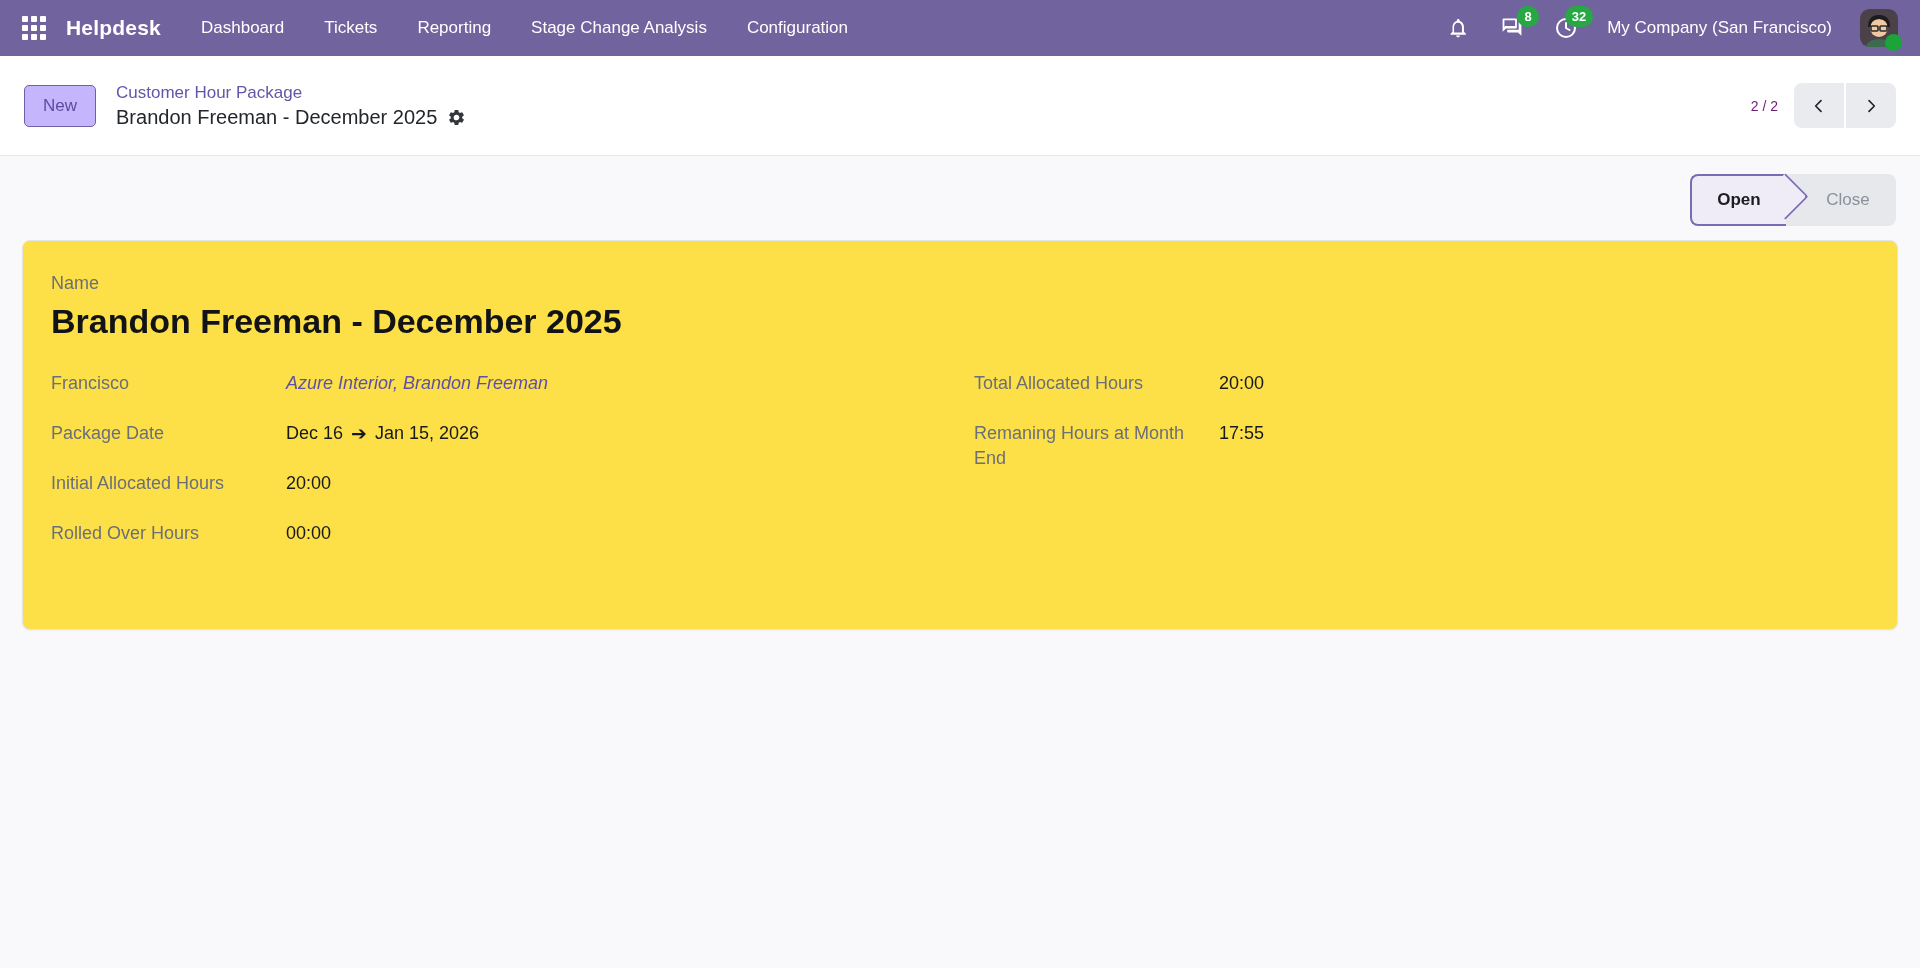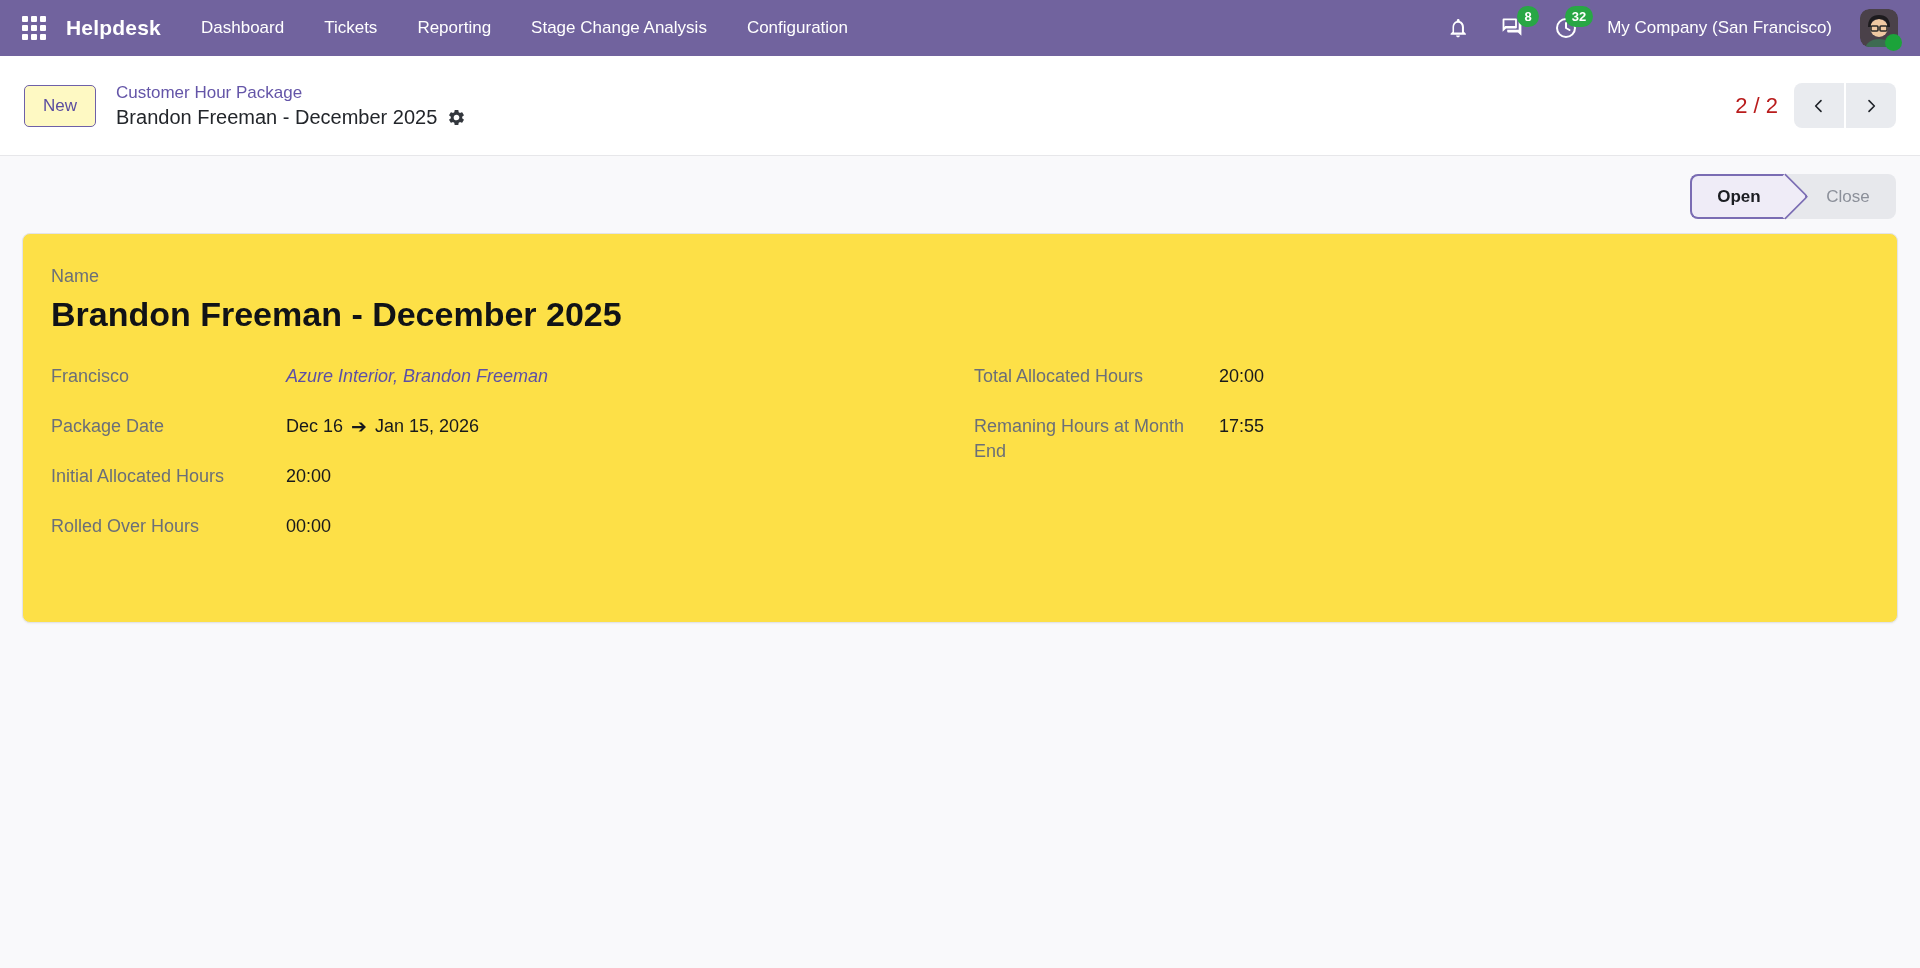--- a/index.html
+++ b/index.html
@@ -37,40 +37,40 @@
   .avatar-wrap svg { display:block; border-radius:9px; }
   .status-dot { position:absolute; right:-4px; bottom:-4px; width:17px; height:17px;
     background:#1ca33a; border-radius:50%; }
 
   
   .control-panel {
     height:100px; background:#fff; display:flex; align-items:center;
     padding:0 24px; border-bottom:1px solid #e7e7ea;
   }
   .new-btn {
-    background:#fef9c3; border:1px solid #6e60a8; color:#5b4da0;
+    background:#c4b5fd; border:1px solid #6e60a8; color:#5b4da0;
     font-size:17px; font-family:inherit; padding:10px 18px; border-radius:5px;
     cursor:pointer;
   }
   .breadcrumb-col { margin-left:20px; display:flex; flex-direction:column; gap:3px; }
   .breadcrumb-parent { color:#6455a8; font-size:17px; cursor:pointer; text-decoration:none; }
   .breadcrumb-current-row { display:flex; align-items:center; gap:10px; }
   .breadcrumb-current { color:#23262b; font-size:20px; }
   .gear-btn { cursor:pointer; display:flex; align-items:center; }
   .cp-right { margin-left:auto; display:flex; align-items:center; }
-  .pager-count { font-size:22px; color:#b91c1c; margin-right:16px;margin-left:32px; }
+  .pager-count { font-size:14px; color:#701a75; margin-right:16px;margin-left:32px; }
   .pager-btns { display:flex; gap:2px; }
   .pager-btn { width:50px; height:45px; background:#e9ebef; border:none; cursor:pointer;
     display:flex; align-items:center; justify-content:center; }
   .pager-btn.prev { border-radius:8px 0 0 8px; }
   .pager-btn.next { border-radius:0 8px 8px 0; }
 
   
   .status-row { display:flex; justify-content:flex-end; padding:18px 24px 0; }
-  .statusbar { display:flex; height:45px; background:#e7e8ec; border-radius:8px; }
+  .statusbar { display:flex; height:52px; background:#e7e8ec; border-radius:8px; }
   .stage-open {
     position:relative; background:#efecf7; border:2px solid #7a6cb3; border-right:none;
     border-radius:8px 0 0 8px; width:96px; display:flex; align-items:center;
     justify-content:center; font-size:17px; font-weight:700; color:#1b1d22;
     cursor:pointer; z-index:2;
   }
   .stage-open::after {
     content:""; position:absolute; right:-16px; top:4.2px; width:31px; height:31px;
     background:#efecf7; border-top:2px solid #7a6cb3; border-right:2px solid #7a6cb3;
     transform:rotate(45deg); border-radius:0 4px 0 0;

